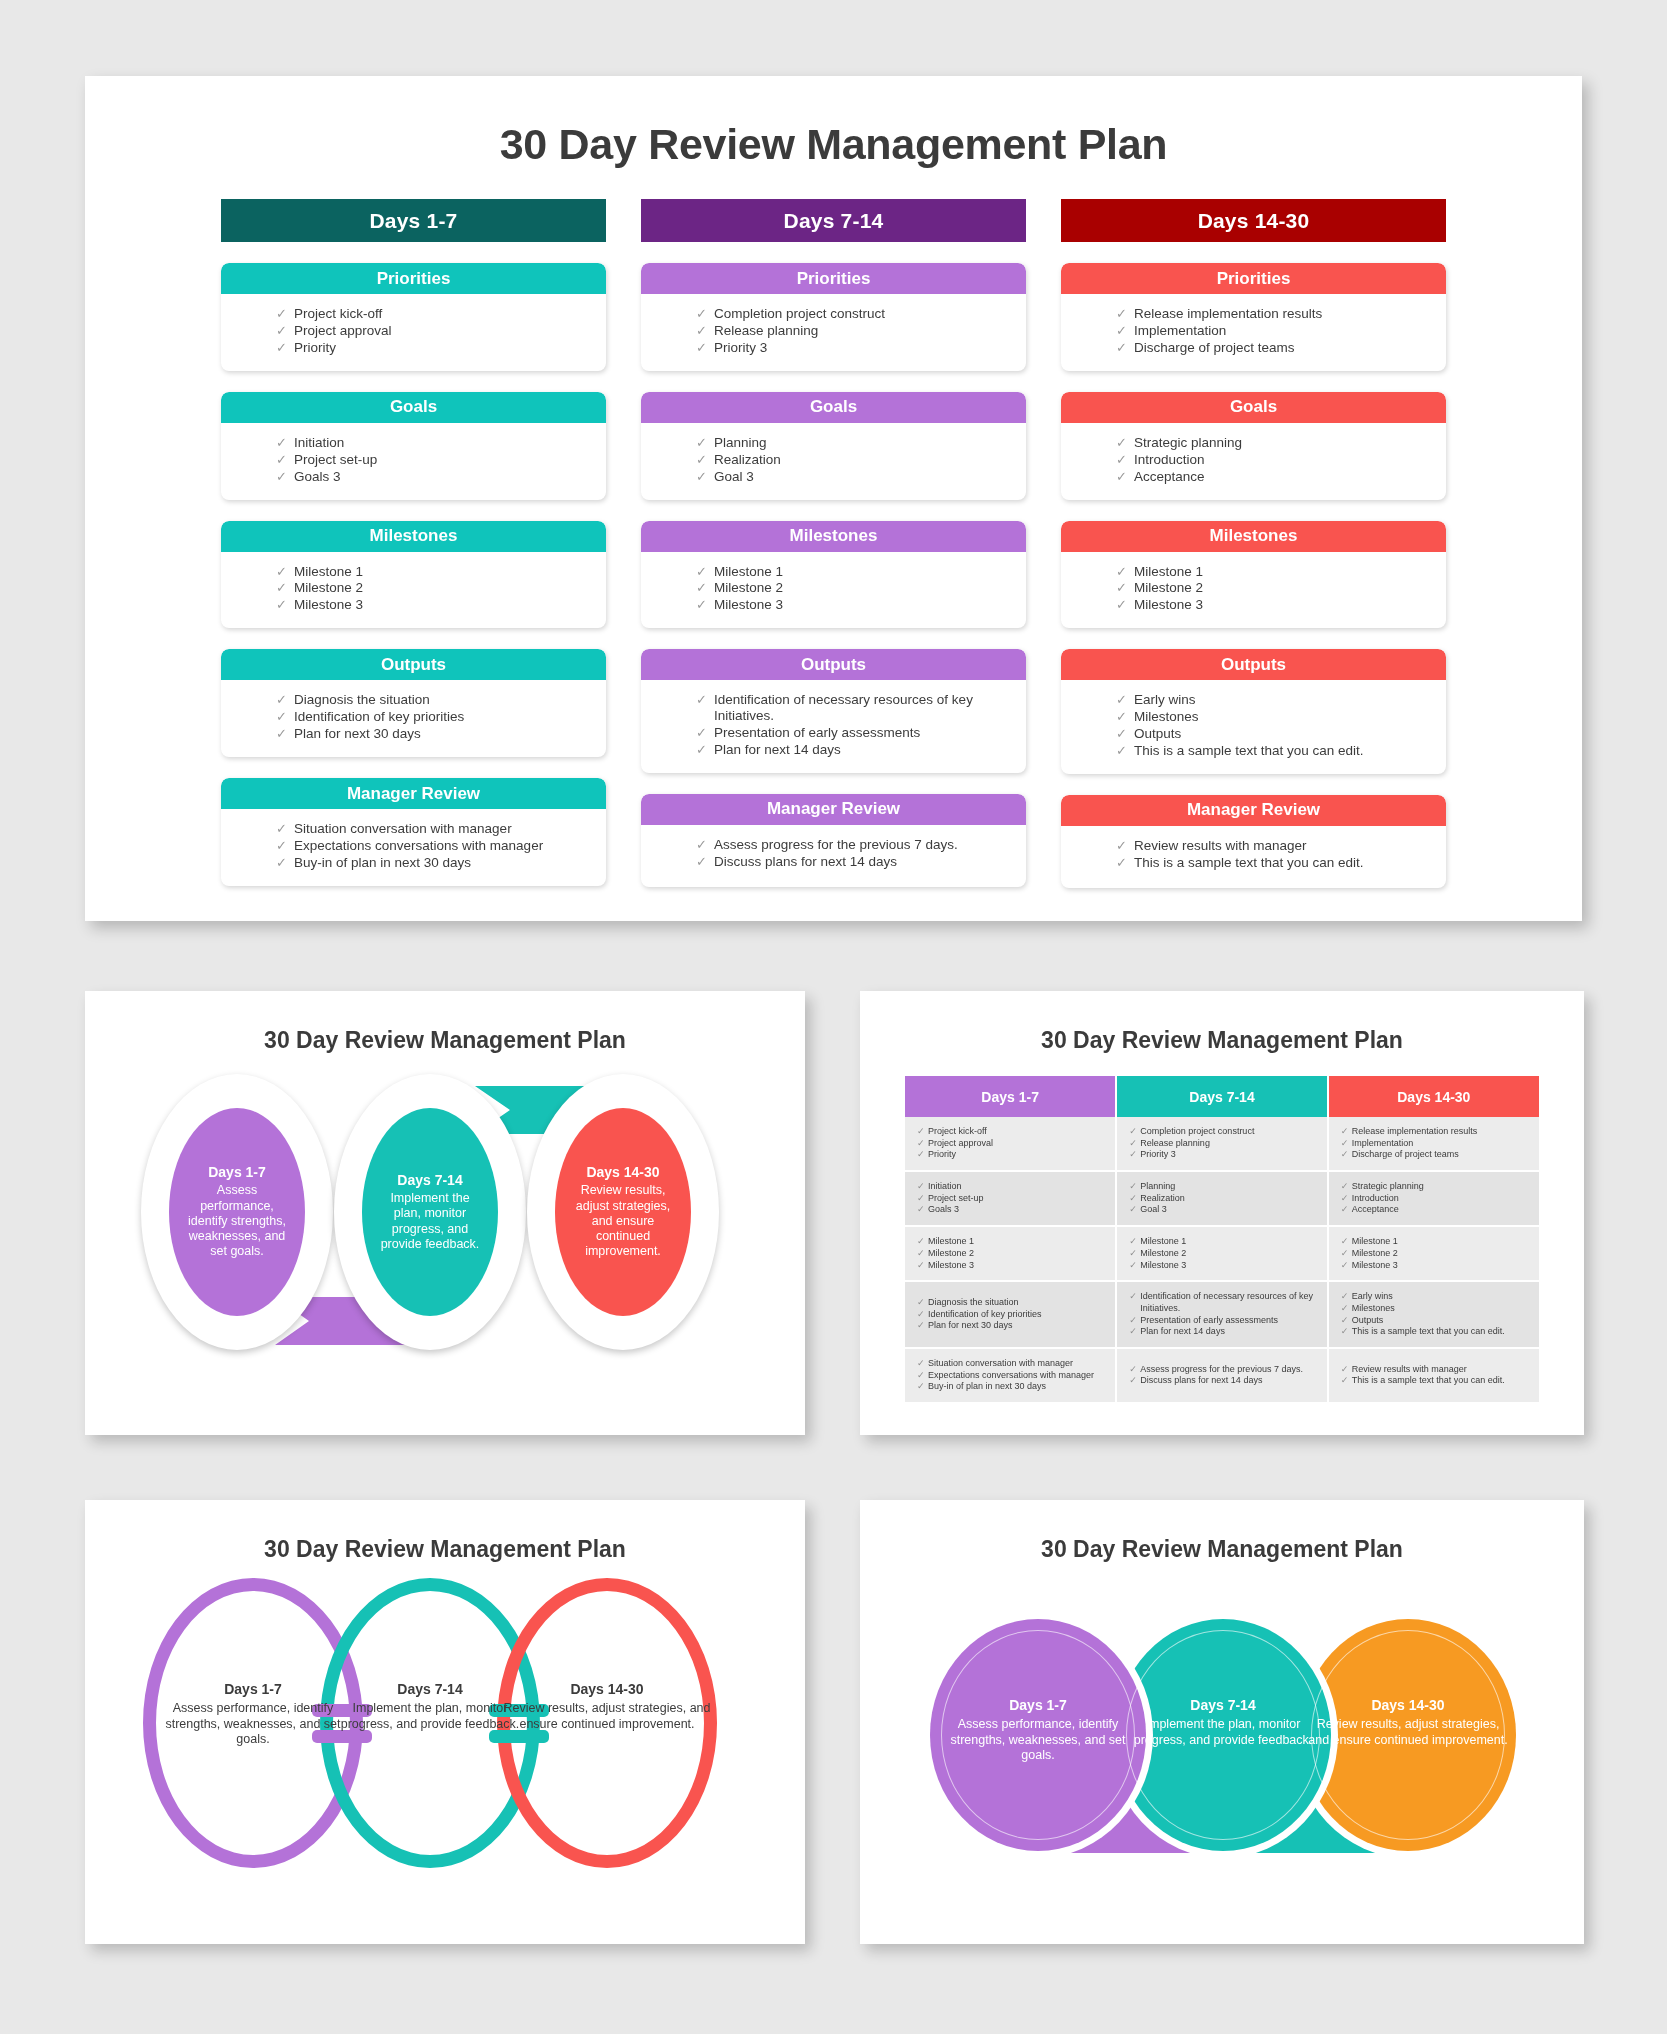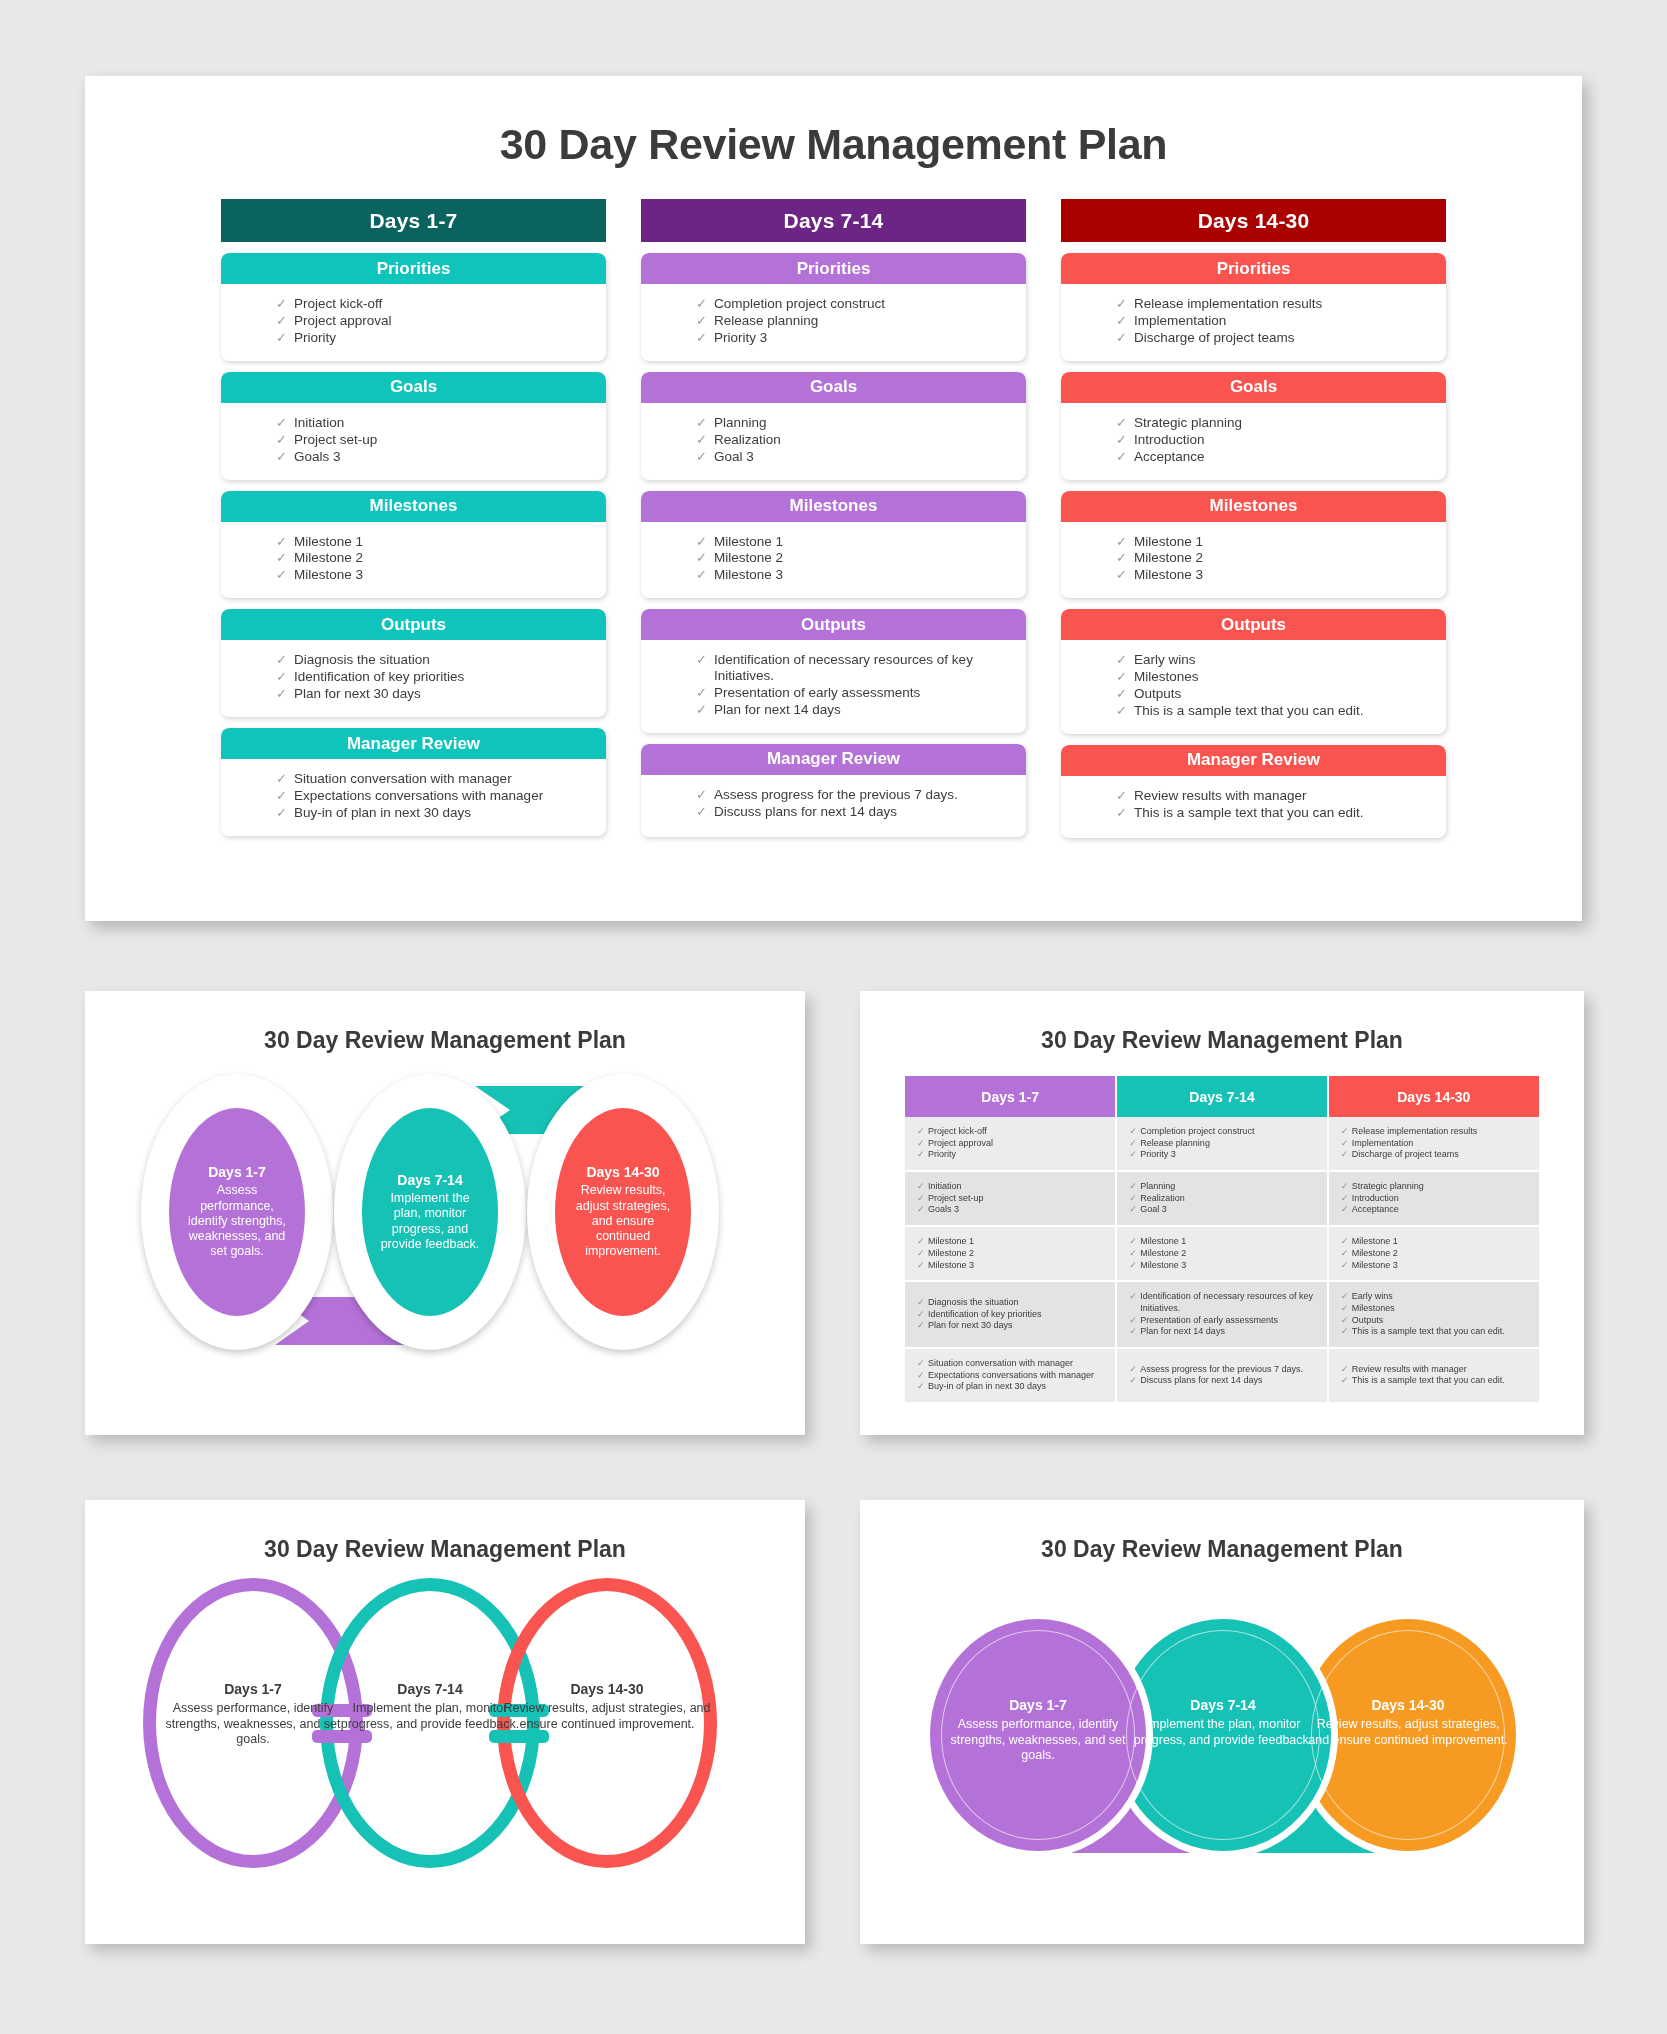--- a/index.html
+++ b/index.html
@@ -36,21 +36,21 @@
   .column { width: 385px; display: flex; flex-direction: column; }
   .col-head {
     height: 43px;
     display: flex; align-items: center; justify-content: center;
     color: #ffffff;
     font-size: 21px;
     font-weight: bold;
     letter-spacing: 0.2px;
   }
   .block {
-    margin-top: 11px;
+    margin-top: 21px;
     background: #ffffff;
     border-radius: 8px;
     box-shadow: 1px 2px 5px rgba(0,0,0,0.17);
     overflow: hidden;
   }
   .block-head {
     height: 31px;
     display: flex; align-items: center; justify-content: center;
     color: #ffffff;
     font-size: 17px;

